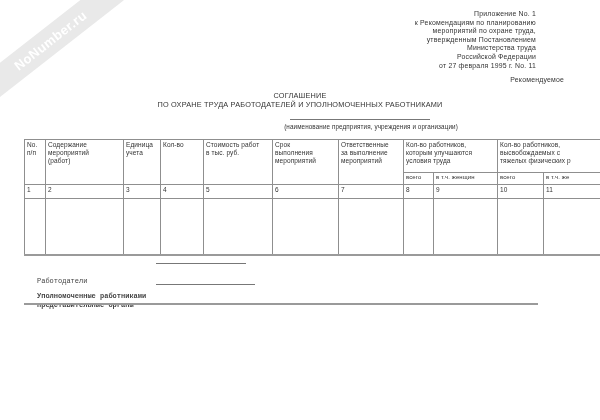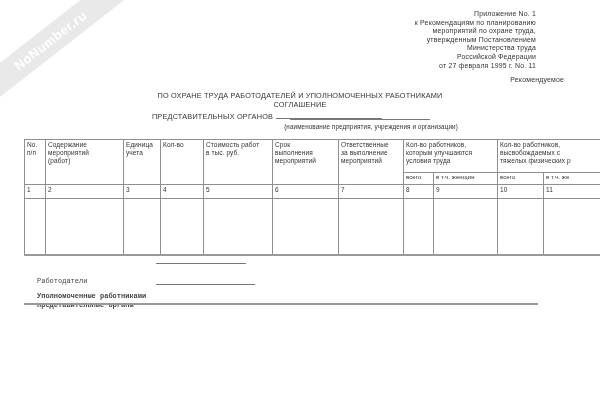--- a/index.html
+++ b/index.html
@@ -96,23 +96,22 @@
   <span>к Рекомендациям по планированию</span>
   <span>мероприятий по охране труда,</span>
   <span>утвержденным Постановлением</span>
   <span>Министерства труда</span>
   <span>Российской Федерации</span>
   <span>от 27 февраля 1995 г. No. 11</span>
 </div>
 <div class="recommended">Рекомендуемое</div>
 
 <div class="title-block">
+  <div>СОГЛАШЕНИЕ</div>
   <div>ПО ОХРАНЕ ТРУДА РАБОТОДАТЕЛЕЙ И УПОЛНОМОЧЕННЫХ РАБОТНИКАМИ</div>
-  <div>СОГЛАШЕНИЕ</div>
-  <div class="title-line3"><span>ПРЕДСТАВИТЕЛЬНЫХ ОРГАНОВ</span><span class="blank-inline"></span></div>
 </div>
 <div class="org-blank"></div>
 <div class="org-caption">(наименование предприятия, учреждения и организации)</div>
 
 <div class="table-wrap">
 <table>
   <colgroup>
     <col style="width:21px">
         <col style="width:78px">
         <col style="width:37px">

